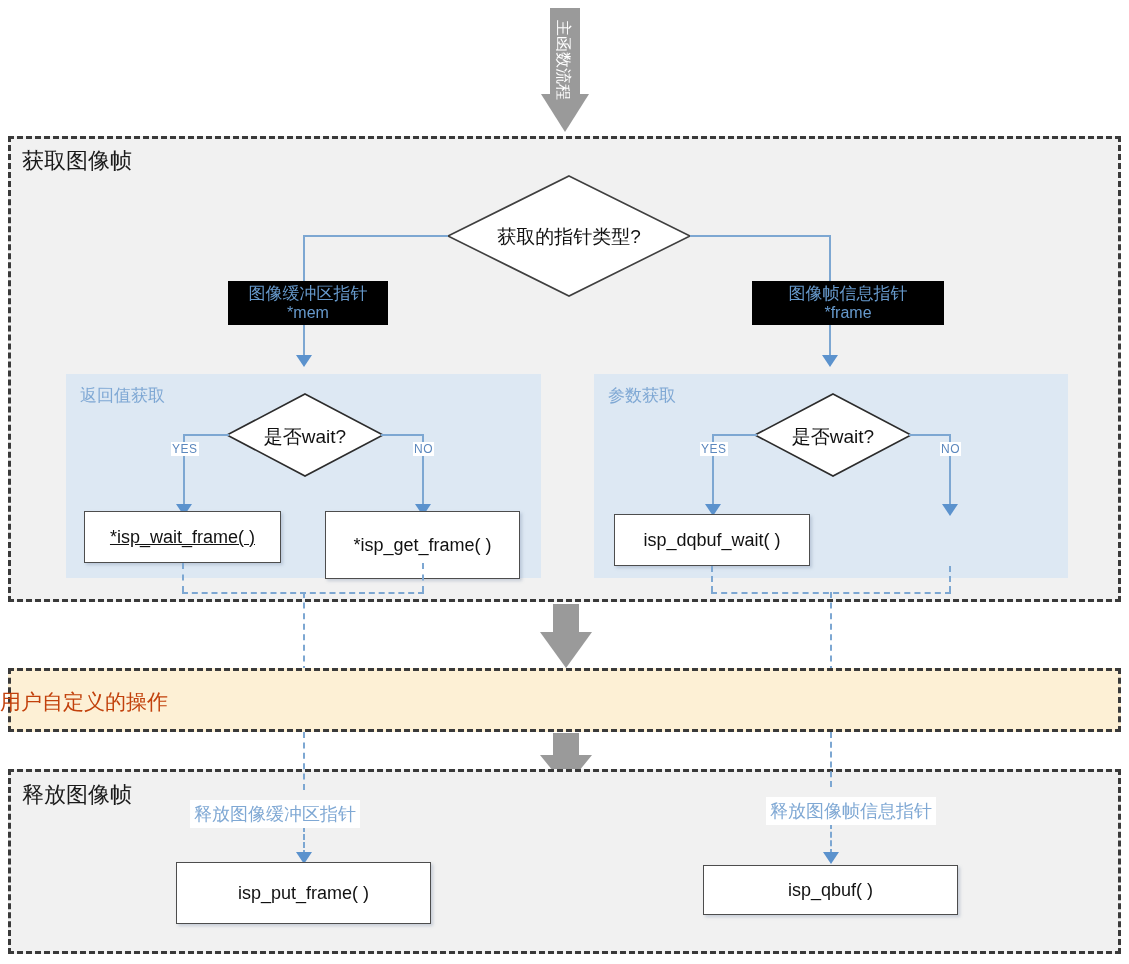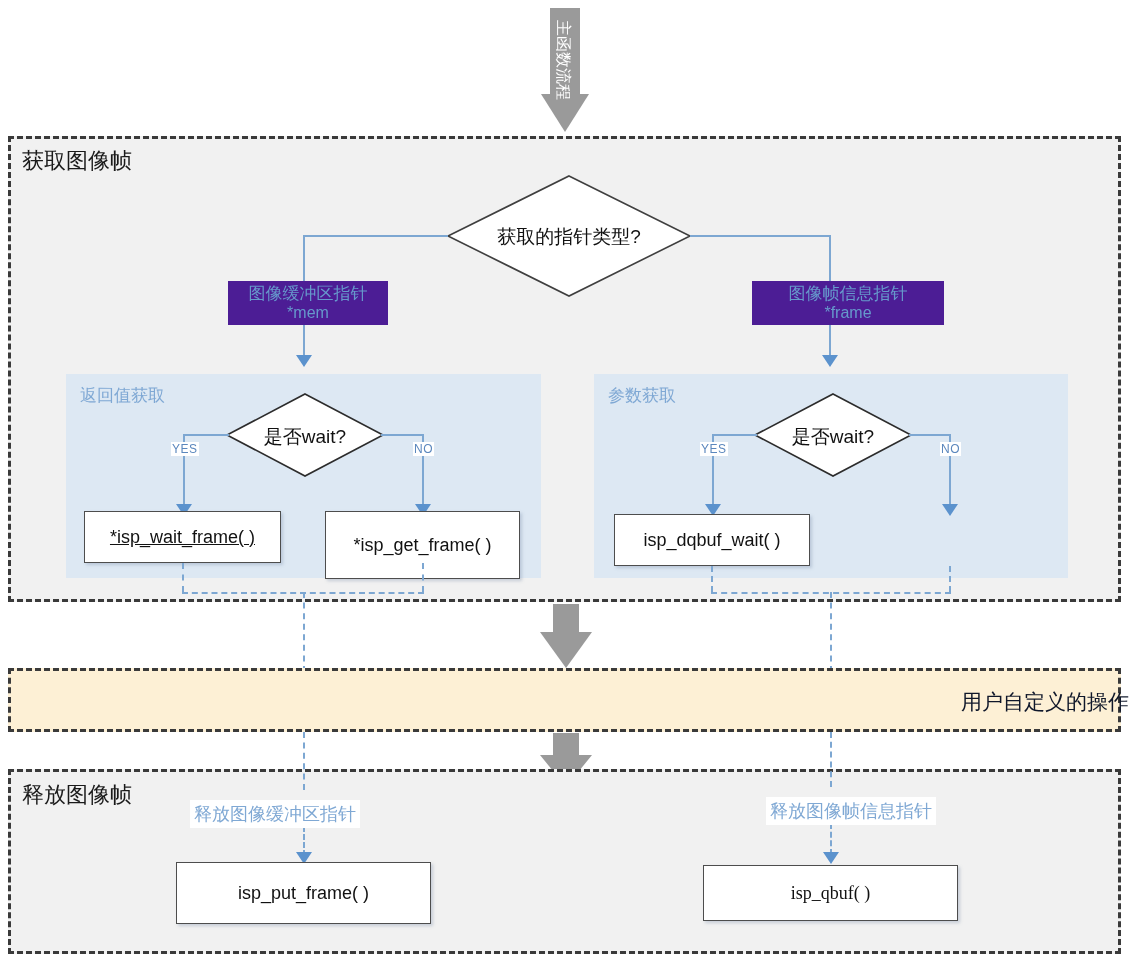--- a/index.html
+++ b/index.html
@@ -75,21 +75,21 @@
     left: 0; right: 0;
     text-align: center;
     font-size: 19px;
     color: #111111;
     white-space: nowrap;
   }
 
   
   .edge-label {
     position: absolute;
-    background: #4c1d95;
+    background: #000000;
     color: #6699cc;
     text-align: center;
     line-height: 1.15;
     white-space: nowrap;
     font-size: 17px;
   }
   .edge-label .sub { font-size: 16px; display: block; }
   .yn-label {
     position: absolute;
     background: #ffffff;
@@ -126,23 +126,23 @@
     position: absolute;
     width: 0; height: 0;
     border-left: 8px solid transparent;
     border-right: 8px solid transparent;
     border-top: 12px solid #5b92cd;
   }
 
   .cream-text {
     position: absolute;
     left: 0; right: 0;
-    text-align: right;
+    text-align: left;
     font-size: 21px;
-    color: #0f172a;
+    color: #c2410c;
   }
 
   .vlabel-wrap {
     position: absolute;
     color: #ffffff;
     font-size: 16px;
     white-space: nowrap;
     transform-origin: 0 0;
   }
 </style>
@@ -268,15 +268,15 @@
   <div class="arrow-down" style="left:296px; top:852px;"></div>
 
   <div class="dln v" style="left:830px; top:732px; height:55px;"></div>
   <div class="dln v" style="left:830px; top:823px; height:32px;"></div>
   <div class="arrow-down" style="left:823px; top:852px;"></div>
 
   <div class="release-label" style="left:190px; top:800px; padding:2px 4px;">释放图像缓冲区指针</div>
   <div class="release-label" style="left:718px; top:797px; padding:2px 4px;margin-left:48px;">释放图像帧信息指针</div>
 
   <div class="proc-box" style="left:176px; top:862px; width:255px; height:62px;">isp_put_frame( )</div>
-  <div class="proc-box" style="left:703px; top:865px; width:255px; height:56px;font-family:Liberation Serif, serif;">isp_qbuf( )</div>
+  <div class="proc-box" style="left:703px; top:865px; width:255px; height:50px;">isp_qbuf( )</div>
 
 </div>
 
 </body></html>

